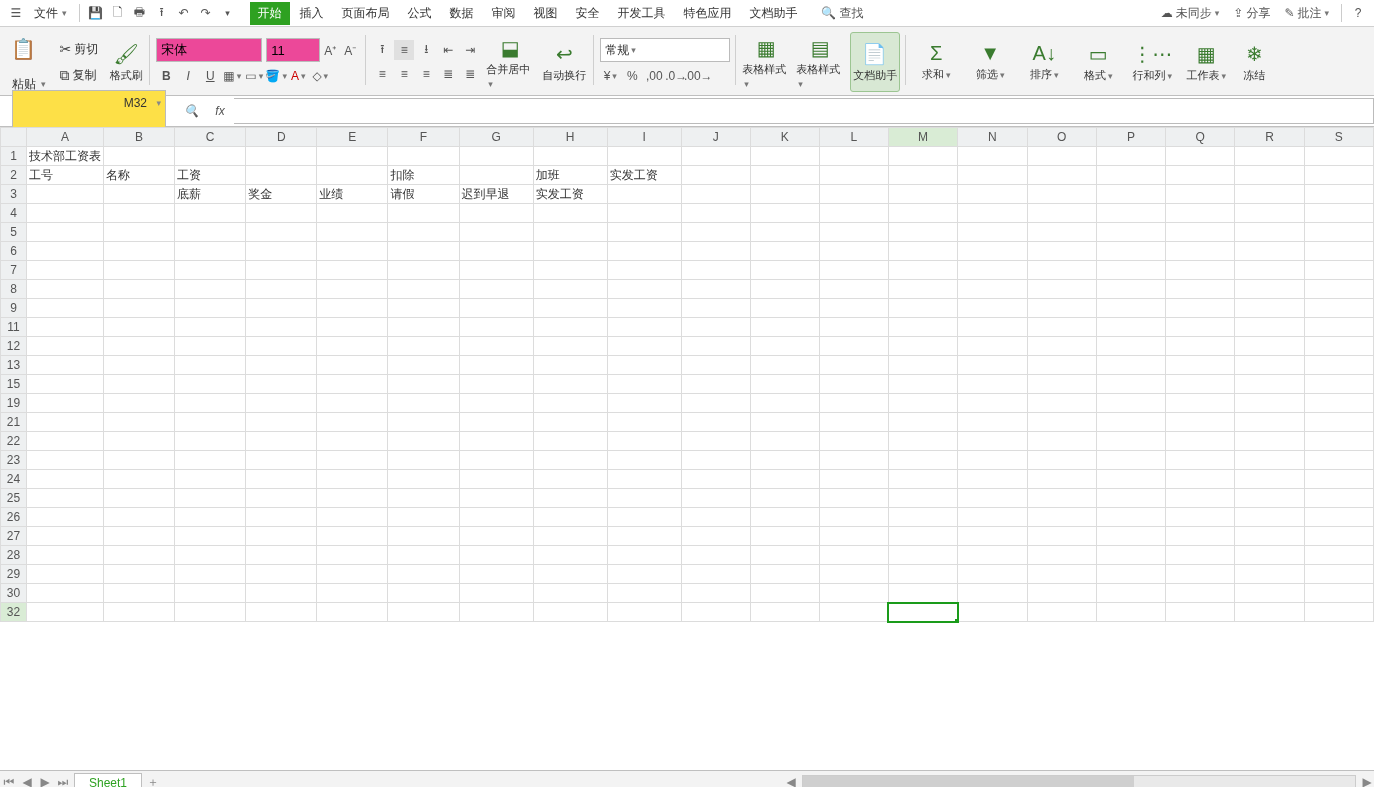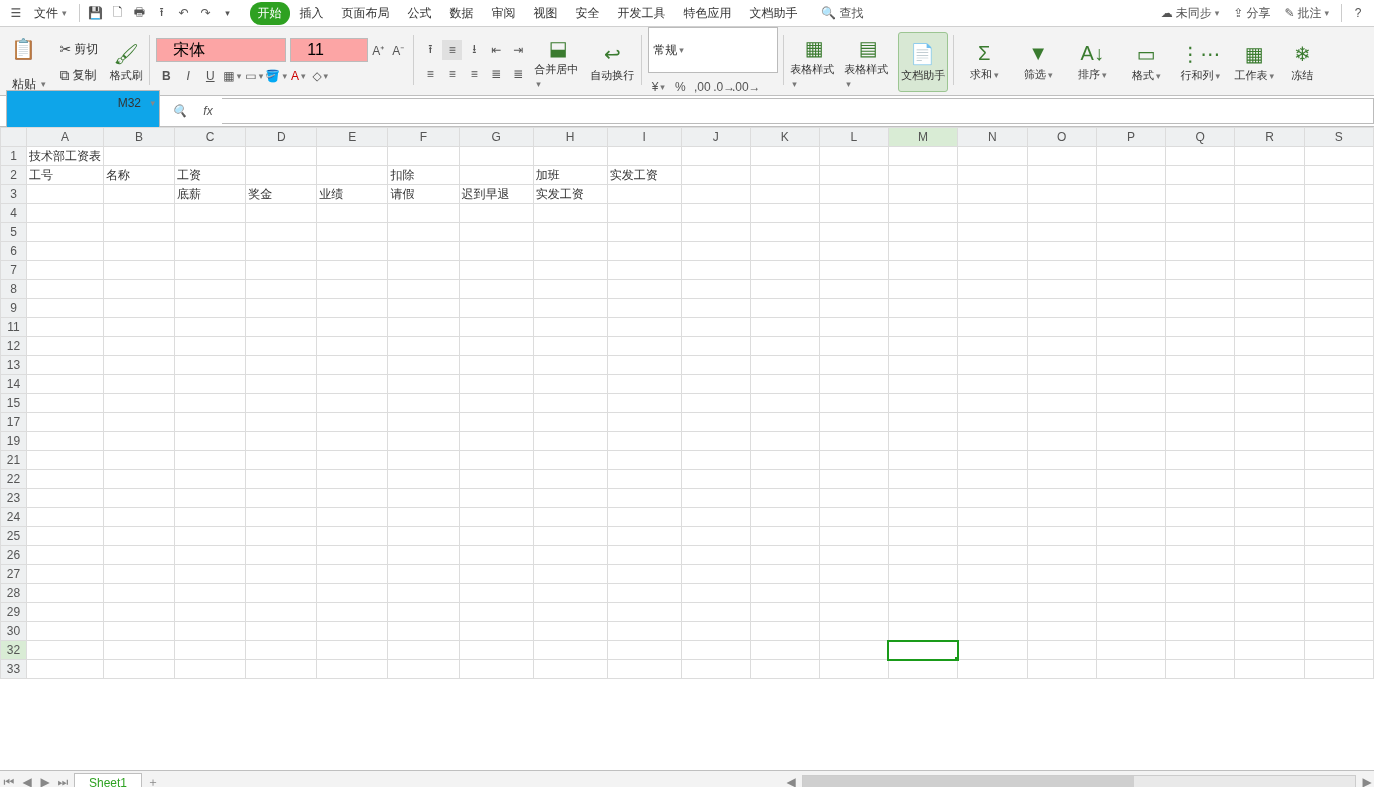--- a/index.html
+++ b/index.html
@@ -1,43 +1,43 @@
 <!DOCTYPE html>
 <html><head>
 <meta charset="utf-8">
 <style>
   html,body{margin:0;padding:0;font-family:"Microsoft YaHei","PingFang SC",Arial,sans-serif;font-size:12px;color:#333;background:#fff;width:1374px;height:787px;overflow:hidden;}
   
   .menubar{display:flex;align-items:center;height:26px;padding:0 6px;gap:2px;background:#fff;border-bottom:1px solid #d0d0d0;}
-  .menubar .menu-item{padding:3px 8px;cursor:pointer;border-radius:11px;}
+  .menubar .menu-item{padding:3px 8px;cursor:pointer;border-radius:0;}
   .menubar .menu-item.active{background:#2ea121;color:#fff;}
   .menubar .file-btn{display:flex;align-items:center;gap:4px;padding:3px 6px;}
   .menubar .spacer{flex:1;}
   .menubar .right-item{display:flex;align-items:center;gap:3px;padding:2px 6px;color:#555;}
   .sep{width:1px;height:18px;background:#ccc;margin:0 4px;}
   
   .ribbon{display:flex;align-items:stretch;height:66px;background:#f3f3f3;border-bottom:1px solid #bfbfbf;padding:2px 2px 0 2px;}
   .rgrp{display:flex;align-items:center;padding:0 6px;gap:6px;position:relative;}
   .rgrp:not(:last-child)::after{content:"";position:absolute;right:0;top:6px;bottom:10px;width:1px;background:#cfcfcf;}
   .vbtn{display:flex;flex-direction:column;align-items:center;justify-content:center;width:48px;height:58px;gap:2px;border-radius:3px;}
   .vbtn.active{background:#d8e8d4;border:1px solid #9cc592;}
   .vbtn .ico{font-size:20px;color:#3a7b2f;}
   .vbtn .lbl{font-size:11px;color:#333;}
   .sbtn{display:flex;align-items:center;gap:3px;height:22px;padding:0 4px;}
   .sbtn .ico{font-size:14px;color:#444;}
   .twocol{display:flex;flex-direction:column;gap:4px;}
   .font-input{display:flex;align-items:center;}
-  .font-input input{height:22px;border:1px solid #bbb;background:#fca5a5;padding:0 16px;font-size:16px;}
+  .font-input input{height:22px;border:1px solid #bbb;background:#ec4899;padding:0 4px;font-size:13px;}
   .fontname{width:96px;}
   .fontsize{width:44px;margin-left:4px;}
   .dd::after{content:"▾";font-size:9px;color:#777;margin-left:2px;}
-  .numfmt{width:120px;height:22px;border:1px solid #bbb;background:#fff;padding:11px 4px;display:flex;align-items:center;}
+  .numfmt{width:120px;height:22px;border:1px solid #bbb;background:#fff;padding:0 4px;display:flex;align-items:center;}
   
   .fxbar{display:flex;align-items:center;height:30px;border-bottom:1px solid #bfbfbf;background:#fff;}
-  .namebox{width:130px;height:24px;margin:0 6px;border:1px solid #bbb;display:flex;align-items:center;justify-content:flex-end;padding:0 18px 16px 4px;position:relative;background:#0ea5e9;}
+  .namebox{width:130px;height:24px;margin:0 12px;border:1px solid #bbb;display:flex;align-items:center;justify-content:flex-end;padding:0 18px 16px 4px;position:relative;background:#fde047;}
   .namebox::after{content:"▾";position:absolute;right:4px;color:#888;font-size:9px;}
   .fxbar .zoom-btn,.fxbar .fx-label{width:28px;text-align:center;color:#555;font-style:italic;}
   .fxinput{flex:1;height:24px;border:1px solid #bbb;border-left:none;padding:0 4px;background:#fff;}
   
   .grid-wrap{position:relative;height:calc(787px - 26px - 66px - 30px - 22px);overflow:hidden;}
   table.sheet{border-collapse:collapse;table-layout:fixed;}
   table.sheet th,table.sheet td{border:1px solid #dcdcdc;height:18px;padding:0 2px;font-size:12px;font-weight:normal;text-align:left;vertical-align:middle;white-space:nowrap;overflow:hidden;}
   table.sheet th{background:#eef0f1;color:#555;text-align:center;}
   table.sheet th.rowhdr{width:22px;text-align:center;}
   table.sheet th.corner{background:#eef0f1;}
@@ -546,42 +546,20 @@
           <td class="col-L"></td>
           <td class="col-M"></td>
           <td class="col-N"></td>
           <td class="col-O"></td>
           <td class="col-P"></td>
           <td class="col-Q"></td>
           <td class="col-R"></td>
           <td class="col-S"></td>
         </tr>
         <tr>
-          <th class="rowhdr">14</th>
-          <td class="col-A"></td>
-          <td class="col-B"></td>
-          <td class="col-C"></td>
-          <td class="col-D"></td>
-          <td class="col-E"></td>
-          <td class="col-F"></td>
-          <td class="col-G"></td>
-          <td class="col-H"></td>
-          <td class="col-I"></td>
-          <td class="col-J"></td>
-          <td class="col-K"></td>
-          <td class="col-L"></td>
-          <td class="col-M"></td>
-          <td class="col-N"></td>
-          <td class="col-O"></td>
-          <td class="col-P"></td>
-          <td class="col-Q"></td>
-          <td class="col-R"></td>
-          <td class="col-S"></td>
-        </tr>
-        <tr>
           <th class="rowhdr">15</th>
           <td class="col-A"></td>
           <td class="col-B"></td>
           <td class="col-C"></td>
           <td class="col-D"></td>
           <td class="col-E"></td>
           <td class="col-F"></td>
           <td class="col-G"></td>
           <td class="col-H"></td>
           <td class="col-I"></td>
@@ -590,42 +568,20 @@
           <td class="col-L"></td>
           <td class="col-M"></td>
           <td class="col-N"></td>
           <td class="col-O"></td>
           <td class="col-P"></td>
           <td class="col-Q"></td>
           <td class="col-R"></td>
           <td class="col-S"></td>
         </tr>
         <tr>
-          <th class="rowhdr">17</th>
-          <td class="col-A"></td>
-          <td class="col-B"></td>
-          <td class="col-C"></td>
-          <td class="col-D"></td>
-          <td class="col-E"></td>
-          <td class="col-F"></td>
-          <td class="col-G"></td>
-          <td class="col-H"></td>
-          <td class="col-I"></td>
-          <td class="col-J"></td>
-          <td class="col-K"></td>
-          <td class="col-L"></td>
-          <td class="col-M"></td>
-          <td class="col-N"></td>
-          <td class="col-O"></td>
-          <td class="col-P"></td>
-          <td class="col-Q"></td>
-          <td class="col-R"></td>
-          <td class="col-S"></td>
-        </tr>
-        <tr>
           <th class="rowhdr">19</th>
           <td class="col-A"></td>
           <td class="col-B"></td>
           <td class="col-C"></td>
           <td class="col-D"></td>
           <td class="col-E"></td>
           <td class="col-F"></td>
           <td class="col-G"></td>
           <td class="col-H"></td>
           <td class="col-I"></td>
@@ -868,42 +824,20 @@
           <td class="col-D"></td>
           <td class="col-E"></td>
           <td class="col-F"></td>
           <td class="col-G"></td>
           <td class="col-H"></td>
           <td class="col-I"></td>
           <td class="col-J"></td>
           <td class="col-K"></td>
           <td class="col-L"></td>
           <td class="col-M sel"></td>
-          <td class="col-N"></td>
-          <td class="col-O"></td>
-          <td class="col-P"></td>
-          <td class="col-Q"></td>
-          <td class="col-R"></td>
-          <td class="col-S"></td>
-        </tr>
-        <tr>
-          <th class="rowhdr">33</th>
-          <td class="col-A"></td>
-          <td class="col-B"></td>
-          <td class="col-C"></td>
-          <td class="col-D"></td>
-          <td class="col-E"></td>
-          <td class="col-F"></td>
-          <td class="col-G"></td>
-          <td class="col-H"></td>
-          <td class="col-I"></td>
-          <td class="col-J"></td>
-          <td class="col-K"></td>
-          <td class="col-L"></td>
-          <td class="col-M"></td>
           <td class="col-N"></td>
           <td class="col-O"></td>
           <td class="col-P"></td>
           <td class="col-Q"></td>
           <td class="col-R"></td>
           <td class="col-S"></td>
         </tr>
       </tbody>
     </table>
 </div>

